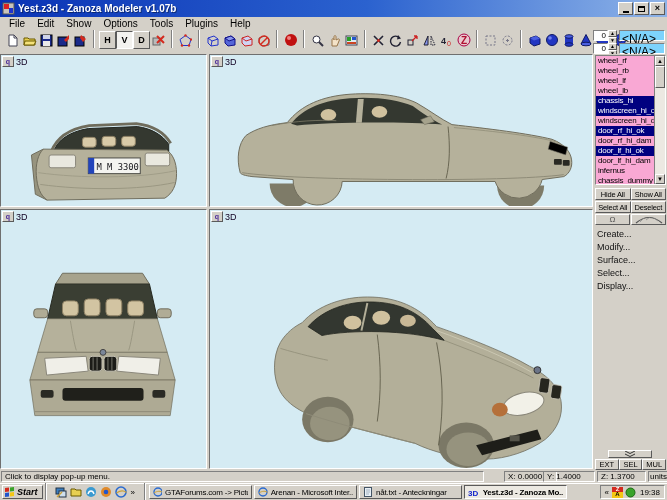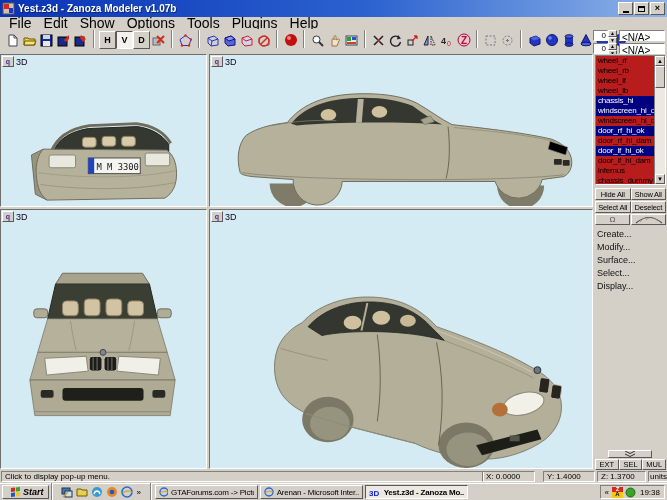--- a/index.html
+++ b/index.html
@@ -20,57 +20,57 @@
     white-space:nowrap; overflow:hidden; text-shadow:1px 1px 0 rgba(0,0,0,.4); }
   .appicon { width:13px; height:13px; display:inline-block; }
   .winctl { width:15px; height:13px; margin-left:1px; font-size:8px; font-weight:bold; line-height:1; }
   .g-min { width:6px; height:2px; background:#000; margin-top:6px; }
   .g-rest { width:7px; height:6px; border:1px solid #000; border-top-width:2px; }
   .g-x { font-size:9px; font-weight:bold; }
 
   
   #menubar { position:absolute; left:0; top:17px; width:667px; height:12px;
     display:flex; align-items:center; padding-left:3px; background:#d4d0c8; }
-  .menu-item { padding:0 6px; font-size:14px; }
+  .menu-item { padding:0 6px; font-size:10px; }
 
   
   #toolbar { position:absolute; left:0; top:29px; width:667px; height:25px; background:#d4d0c8;
     display:flex; align-items:flex-start; padding:1px 0 0 2px; }
   .tgroup { display:flex; align-items:center; height:20px; padding:0 2px; }
   .tsep { width:2px; height:18px; margin:0 2px; border-left:1px solid #808080; border-right:1px solid #fff; }
   .tbtn { width:17px; height:18px; display:flex; align-items:center; justify-content:center; background:#d4d0c8; }
   .tbtn svg { display:block; }
   .tbtn.letter { font-size:9px; font-weight:bold; border:1px solid; border-color:#fff #5a5a5a #5a5a5a #fff; }
   .tbtn.pressed { border:1px solid; border-color:#5a5a5a #fff #fff #5a5a5a; background:#f3f2ef; }
   #spinner-col { position:absolute; right:2px; top:0; width:72px; }
   .spin-row { display:flex; align-items:center; height:12px; margin-bottom:1px; }
   .spin-field { width:15px; height:11px; background:#fff; font-size:8px; text-align:right; padding-right:1px; }
   .spin-btns { display:flex; flex-direction:column; width:9px; height:11px; }
   .spin-btns span { flex:1; font-size:5px; line-height:5px; text-align:center; background:#d4d0c8;
     border:1px solid; border-color:#fff #5a5a5a #5a5a5a #fff; }
-  .spin-label { flex:1; height:11px; margin-left:2px; font-size:10px; padding:1px 2px; background:#ffffff;
+  .spin-label { flex:1; height:11px; margin-left:2px; font-size:12px; padding:1px 2px; background:#7dd3fc;
     border:1px solid; border-color:#808080 #fff #fff #808080; white-space:nowrap; }
 
   
   #main { position:absolute; left:0; top:54px; width:667px; height:416px; background:#d4d0c8; }
   .viewport { position:absolute; background:#d5ebf3; border:1px solid; border-color:#6f6f6f #fff #fff #6f6f6f; overflow:hidden; }
   #vp-tl { left:0; top:0; width:207px; height:153px; }
   #vp-tr { left:209px; top:0; width:384px; height:153px; }
   #vp-bl { left:0; top:155px; width:207px; height:260px; }
   #vp-br { left:209px; top:155px; width:384px; height:260px; }
   .vp-head { position:absolute; left:1px; top:1px; display:flex; align-items:center; z-index:5; }
   .vp-btn { width:12px; height:11px; background:#d4d0c8; border:1px solid; border-color:#fff #5a5a5a #5a5a5a #fff;
     display:flex; align-items:center; justify-content:center; }
   .vp-btn b { font-size:7px; color:#4a2a9a; font-weight:bold; line-height:1; }
   .vp-label { font-size:9px; margin-left:2px; color:#102; }
   .carsvg { position:absolute; left:0; top:0; width:100%; height:100%; }
 
   
   #sidebar { position:absolute; left:594px; top:0; width:73px; height:416px; background:#d4d0c8; }
-  #listbox { position:absolute; left:1px; top:1px; width:71px; height:130px; background:#b91c1c;
+  #listbox { position:absolute; left:1px; top:1px; width:71px; height:130px; background:#f9a8d4;
     border:1px solid; border-color:#808080 #fff #fff #808080; display:flex; }
   #listrows { flex:1; overflow:hidden; }
   .lbrow { height:10px; line-height:10px; font-size:8px; padding-left:2px; white-space:nowrap; overflow:hidden; letter-spacing:-0.2px; }
   .lbrow.sel { background:#000080; color:#fff; }
   #listscroll { width:11px; background:#d4d0c8; display:flex; flex-direction:column; border-left:1px solid #808080; }
   .sb-arrow { height:10px; font-size:6px; line-height:9px; text-align:center; background:#d4d0c8;
     border:1px solid; border-color:#fff #5a5a5a #5a5a5a #fff; }
   #sb-track { flex:1; background:#ece9e2; position:relative; }
   #sb-thumb { position:absolute; left:0; top:0; width:100%; height:22px; background:#d4d0c8;
     border:1px solid; border-color:#fff #5a5a5a #5a5a5a #fff; }
@@ -88,21 +88,21 @@
     display:flex; align-items:center; justify-content:center; }
 
   
   #statusbar { position:absolute; left:0; top:470px; width:667px; height:13px; background:#d4d0c8; }
   .status-panel { position:absolute; top:1px; height:11px; font-size:8px; line-height:10px; padding-left:3px;
     border:1px solid; border-color:#808080 #fff #fff #808080; white-space:nowrap; overflow:hidden; }
 
   
   #taskbar { position:absolute; left:0; top:483px; width:667px; height:17px; background:#d4d0c8;
     border-top:1px solid #fff; display:flex; align-items:center; padding:0 2px; }
-  #start-btn { height:14px; padding:0 4px 0 8px; font-weight:bold; font-size:9px; display:flex; align-items:center;
+  #start-btn { height:14px; padding:0 4px 0 2px; font-weight:bold; font-size:9px; display:flex; align-items:center;
     background:#d4d0c8; border:1px solid; border-color:#fff #5a5a5a #5a5a5a #fff; font-style:italic; }
   #quicklaunch { display:flex; align-items:center; margin:0 3px; padding:0 2px; }
   .ql-icon { width:13px; height:13px; margin:0 1px; display:flex; align-items:center; justify-content:center; }
   #ql-more { font-size:8px; padding:0 2px; }
   .task-btn { width:103px; height:14px; margin:0 1px; display:flex; align-items:center; padding:0 3px; font-size:8px;
     background:#d4d0c8; border:1px solid; border-color:#fff #5a5a5a #5a5a5a #fff; white-space:nowrap; overflow:hidden; }
   .task-btn .tlabel { overflow:hidden; white-space:nowrap; margin-left:3px; letter-spacing:-0.2px; }
   .task-btn.active { background:#ece9e2; font-weight:bold; border-color:#5a5a5a #fff #fff #5a5a5a; }
   #tray { margin-left:auto; height:14px; display:flex; align-items:center; padding:0 4px;
     border:1px solid; border-color:#808080 #fff #fff #808080; }
@@ -552,21 +552,21 @@
       <div id="moderow">
         <span class="mode-btn">EXT</span>
         <span class="mode-btn">SEL</span>
         <span class="mode-btn">MUL</span>
       </div>
     </div>
   </div>
 
   <div id="statusbar">
     <span class="status-panel" style="left:1px; width:483px;">Click to display pop-up menu.</span>
-    <span class="status-panel" style="left:482px; width:53px;">X: 0.0000</span>
+    <span class="status-panel" style="left:504px; width:53px;">X: 0.0000</span>
     <span class="status-panel" style="left:543px; width:52px;">Y: 1.4000</span>
     <span class="status-panel" style="left:597px; width:49px;">Z: 1.3700</span>
     <span class="status-panel" style="left:648px; width:34px; padding-left:1px;">units</span>
   </div>
 
   <div id="taskbar">
     <span id="start-btn">
       <svg width="10" height="10" style="margin-right:2px">
         <rect x="0" y="1" width="4" height="4" fill="#d42a1e" transform="skewY(-6)"></rect>
         <rect x="5" y="1" width="4" height="4" fill="#3aa32a" transform="skewY(-6)"></rect>
@@ -617,20 +617,27 @@
         </svg>
       <span class="tlabel">GTAForums.com -&gt; Pictu...</span>
     </span>
     <span class="task-btn">
       <svg width="10" height="10">
           <circle cx="5" cy="5" r="4" fill="none" stroke="#2a6ad0" stroke-width="1.4"></circle>
           <path d="M1,6 C4,3.8 8,3.8 9.5,5.5" stroke="#caa23a" stroke-width="1" fill="none"></path>
         </svg>
       <span class="tlabel">Arenan - Microsoft Inter...</span>
     </span>
+    <span class="task-btn">
+      <svg width="10" height="10">
+          <rect x="1.5" y="0.5" width="7" height="9" fill="#e8f0f6" stroke="#456"></rect>
+          <path d="M3,3 L7,3 M3,5 L7,5 M3,7 L6,7" stroke="#89a" stroke-width="0.7"></path>
+        </svg>
+      <span class="tlabel">nåt.txt - Anteckningar</span>
+    </span>
     <span class="task-btn active">
       <svg width="12" height="10">
           <text x="0" y="8.5" font-size="8" font-weight="bold" fill="#1122cc" font-family="Liberation Sans, sans-serif">3D</text>
         </svg>
       <span class="tlabel">Yest.z3d - Zanoza Mo...</span>
     </span>
     <span id="tray">
       <span class="chev">«</span>
       <span class="tray-icon">
           <span class="za-top">Z</span>

